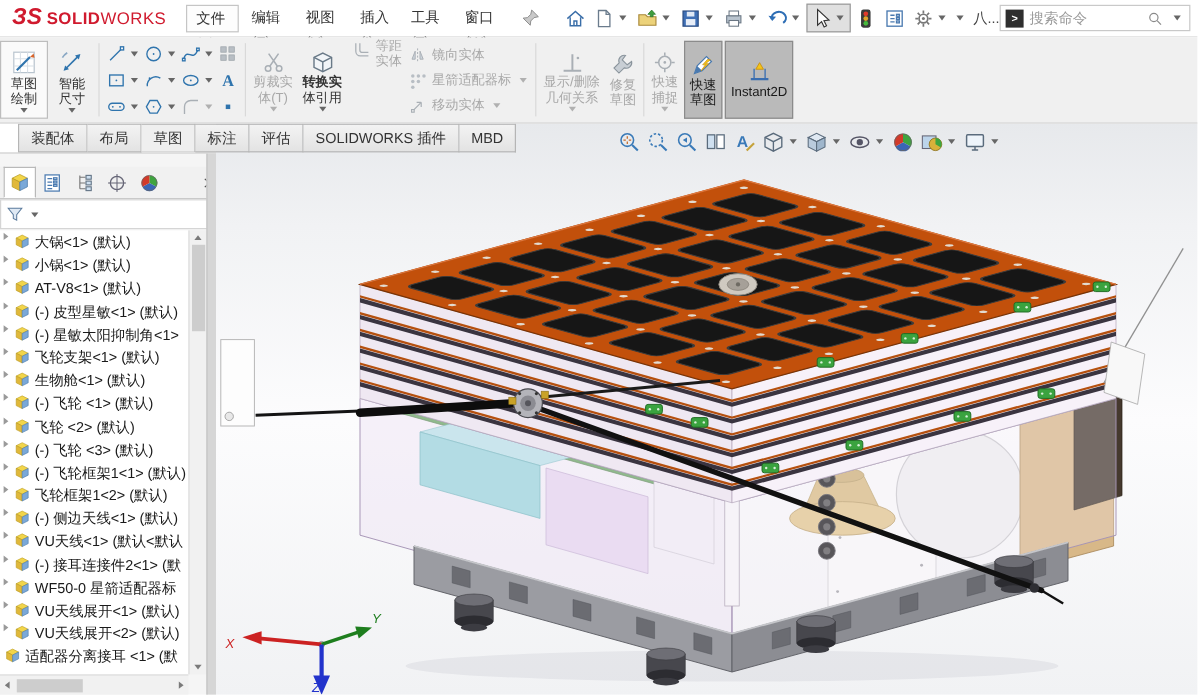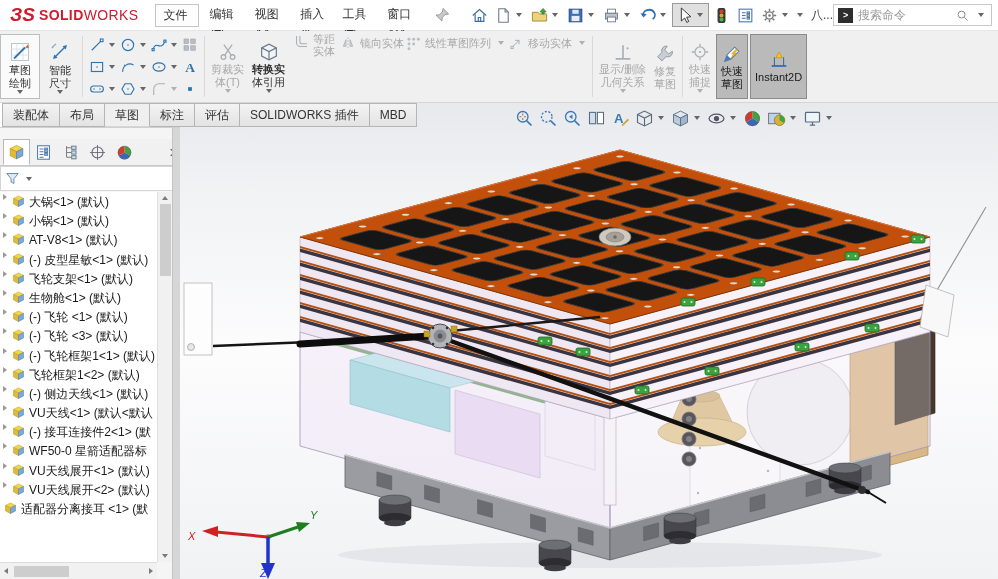--- a/index.html
+++ b/index.html
@@ -36,26 +36,26 @@
 .tgrid{display:grid;grid-template-rows:repeat(3,22px);grid-auto-flow:column;align-content:center;column-gap:1px;margin:0 3px;flex:none}
 .tcell{display:flex;align-items:center}
 .tcell svg{width:18px;height:18px}
 .blue{color:#2f74ad}
 .grayic{color:#a9afb5}
 .vbtn{display:flex;flex-direction:column;align-items:center;justify-content:center;font-size:11px;line-height:13px;text-align:center;padding:0 4px;color:#333;flex:none}
 .vbtn svg{width:22px;height:22px}
 .vbtn.dis{color:#a8a8a8}
 .hpair{display:flex;align-items:flex-start;gap:3px;font-size:11px;line-height:12px;color:#a8a8a8;padding:0 3px;flex:none}
 .hpair svg{width:18px;height:18px}
-.stack{display:flex;flex-direction:row;justify-content:space-between;gap:1px;padding:0 2px;flex:none}
+.stack{display:flex;flex-direction:column;justify-content:center;gap:1px;padding:0 2px;flex:none}
 .srow{display:flex;align-items:center;height:20px;gap:4px;font-size:11px;color:#a8a8a8}
 .srow svg{width:16px;height:16px}
 .pressedbtn{background:#bababa;border:1px solid #8b8b8b;margin:1px 1px;color:#1a1a1a}
 
-.tabbar{position:absolute;top:103px;left:2px;height:24px;display:flex;z-index:8}
+.tabbar{position:absolute;top:103px;left:15px;height:24px;display:flex;z-index:8}
 .tab{padding:0 10px;line-height:22px;height:24px;font-size:12px;background:linear-gradient(#f3f3f3,#e3e3e3);border:1px solid #b5b5b5;border-left:none;color:#333;white-space:nowrap}
 .tab:first-child{border-left:1px solid #b5b5b5}
 .tab.active{background:#efefef;border-bottom:1px solid #d5d5d5}
 
 .viewport{position:absolute;top:103px;left:180px;width:818px;height:476px;background:linear-gradient(180deg,#e7e9ec 0%,#f1f2f4 18%,#fcfcfd 52%,#f1f2f4 100%);overflow:hidden}
 #scene-svg{position:absolute;top:0;left:0;width:818px;height:476px}
 .hud{position:absolute;top:2px;left:333px;height:26px;display:flex;align-items:center;gap:1px;z-index:3}
 .hudbtn{display:flex;align-items:center;padding:0 1px}
 .hudbtn svg{width:21px;height:21px}
 
@@ -549,21 +549,21 @@
       <div class="srow">
           <svg class="grayic">
             <use href="#sy-mirror"></use>
           </svg>
           <span>镜向实体</span>
         </div>
       <div class="srow">
           <svg class="grayic">
             <use href="#sy-lpattern"></use>
           </svg>
-          <span>线性草图阵列</span>
+          <span>星箭适配器标</span>
           <span class="car lt"></span>
         </div>
       <div class="srow">
           <svg class="grayic">
             <use href="#sy-move"></use>
           </svg>
           <span>移动实体</span>
           <span class="car lt"></span>
         </div>
     </div>
@@ -1029,35 +1029,49 @@
           <svg>
             <use href="#sy-part"></use>
           </svg>
           <span class="tlabel">(-) 皮型星敏&lt;1&gt; (默认)</span>
         </div>
       <div class="trow">
           <span class="tarrow"></span>
           <svg>
             <use href="#sy-part"></use>
           </svg>
+          <span class="tlabel">(-) 星敏太阳抑制角&lt;1&gt;</span>
+        </div>
+      <div class="trow">
+          <span class="tarrow"></span>
+          <svg>
+            <use href="#sy-part"></use>
+          </svg>
           <span class="tlabel">飞轮支架&lt;1&gt; (默认)</span>
         </div>
       <div class="trow">
           <span class="tarrow"></span>
           <svg>
             <use href="#sy-part"></use>
           </svg>
           <span class="tlabel">生物舱&lt;1&gt; (默认)</span>
         </div>
       <div class="trow">
           <span class="tarrow"></span>
           <svg>
             <use href="#sy-part"></use>
           </svg>
           <span class="tlabel">(-) 飞轮 &lt;1&gt; (默认)</span>
+        </div>
+      <div class="trow">
+          <span class="tarrow"></span>
+          <svg>
+            <use href="#sy-part"></use>
+          </svg>
+          <span class="tlabel">飞轮 &lt;2&gt; (默认)</span>
         </div>
       <div class="trow">
           <span class="tarrow"></span>
           <svg>
             <use href="#sy-part"></use>
           </svg>
           <span class="tlabel">(-) 飞轮 &lt;3&gt; (默认)</span>
         </div>
       <div class="trow">
           <span class="tarrow"></span>

